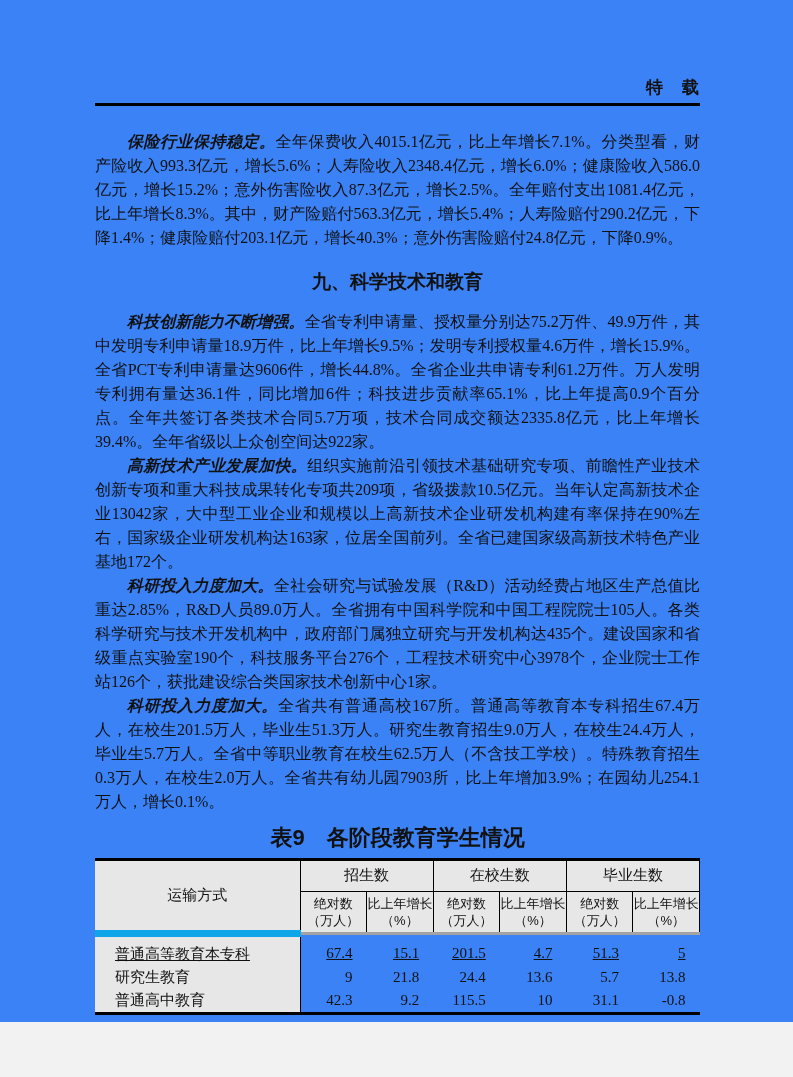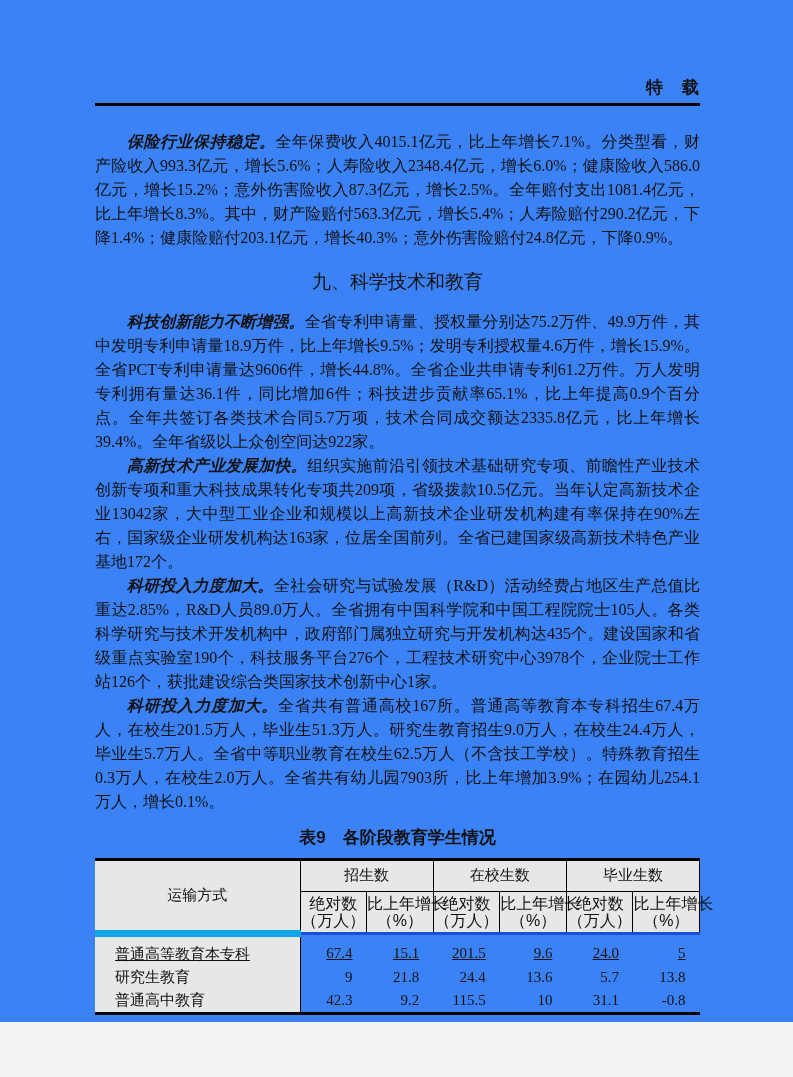--- a/index.html
+++ b/index.html
@@ -27,30 +27,30 @@
     font-size:16px;
     line-height:24px;
     text-align:justify;
     text-indent:2em;
   }
   .para.first { margin-top:24px; }
   .lead { font-weight:bold; font-style:italic; }
   .section-heading {
     font-family:"Liberation Sans","DejaVu Sans",sans-serif;
     font-size:19px;
-    font-weight:normal;
+    font-weight:bold;
     text-align:center;
     margin:18px 0 14px 0;
     line-height:28px;
   }
   .table-title {
     font-family:"Liberation Sans","DejaVu Sans",sans-serif;
     text-align:center;
     font-weight:bold;
-    font-size:17px;
+    font-size:22px;
     line-height:24px;
     margin:12px 0 8px 0;
   }
   .tt-gap { display:inline-block; width:1em; }
   table.edu {
     width:605px;
     border-collapse:collapse;
     table-layout:fixed;
     border-top:3px solid #000;
     border-bottom:3px solid #000;
@@ -63,21 +63,21 @@
     font-weight:normal;
     padding:0;
     border-left:1px solid #000;
     border-right:1px solid #000;
     text-align:center;
     vertical-align:middle;
   }
   table.edu thead th:first-child { border-left:none; }
   table.edu tr.grp-row th { height:30px; font-size:15px; border-bottom:1px solid #000; }
   table.edu tr.grp-row th.stub-h { border-bottom:7px solid #0ea5e9; font-size:15px; }
-  table.edu tr.sub-row th { height:40px; font-size:16px; line-height:17px; border-bottom:3px solid #1d4ed8; white-space:nowrap; }
+  table.edu tr.sub-row th { height:40px; font-size:13px; line-height:17px; border-bottom:3px solid #a3a3a3; white-space:nowrap; }
   table.edu tbody td {
     height:23px;
     font-size:15px;
     padding:0;
     vertical-align:middle;
   }
   table.edu tbody td.stub {
     background:#e7e7e7;
     border-right:1px solid #000;
     padding-left:20px;
@@ -137,22 +137,22 @@
         <th><span>绝对数</span><br><span>（万人）</span></th>
         <th><span>比上年增长</span><br><span>（%）</span></th>
       </tr>
     </thead>
     <tbody>
       <tr class="row-first">
         <td class="stub">普通高等教育本专科</td>
         <td class="num">67.4</td>
         <td class="num">15.1</td>
         <td class="num">201.5</td>
-        <td class="num">9.6</td>
-        <td class="num">24.0</td>
+        <td class="num">4.7</td>
+        <td class="num">51.3</td>
         <td class="num">5</td>
       </tr>
       <tr>
         <td class="stub">研究生教育</td>
         <td class="num">9</td>
         <td class="num">21.8</td>
         <td class="num">24.4</td>
         <td class="num">13.6</td>
         <td class="num">5.7</td>
         <td class="num">13.8</td>

